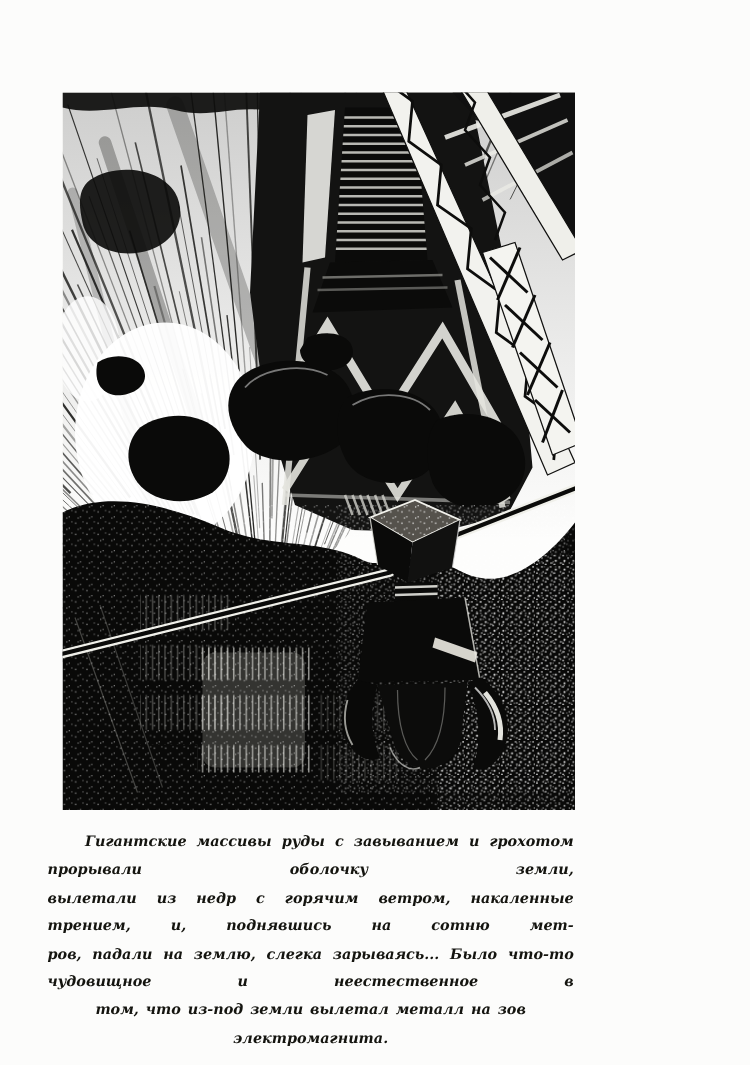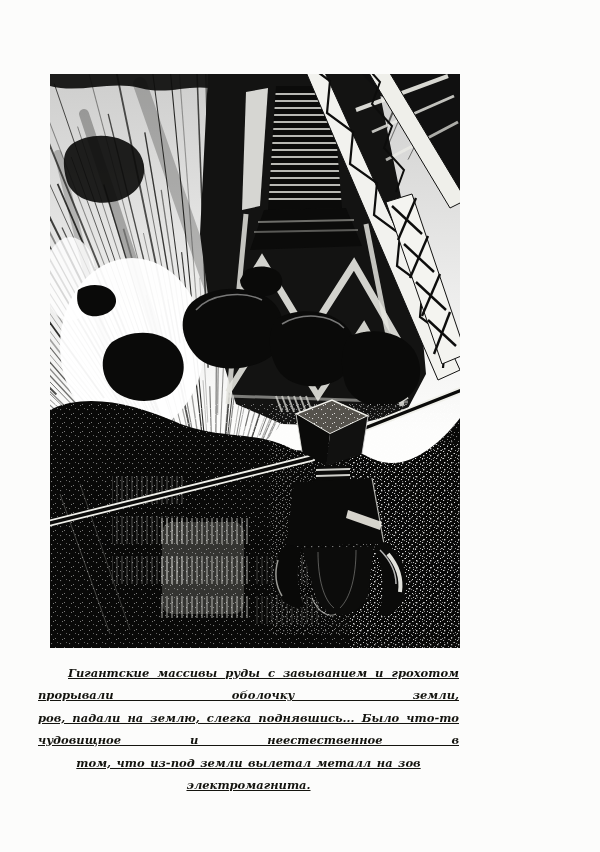--- a/index.html
+++ b/index.html
@@ -11,21 +11,20 @@
   }
   .page{position:relative;width:600px;height:852px;}
   .illustration{
     position:absolute;left:50px;top:74px;width:410px;height:574px;
   }
   .paragraph{
     position:absolute;left:38px;top:662px;width:421px;
     font-style:italic;font-weight:bold;
     font-size:11.5px;line-height:22.4px;color:#14140f;
     word-spacing:1.5px;
-    text-decoration:underline;
   }
   .pline{white-space:normal;}
   .pline.justify{text-align:justify;text-align-last:justify;}
   .pline.first{text-indent:30px;}
   .pline.last{text-align:center;}
 </style>
 </head>
 <body>
 
 <div class="page">
@@ -424,17 +423,18 @@
       <path d="M330,476 C340,486 346,498 346,510" fill="none" stroke="#ffffff" stroke-width="1.5" opacity="0.7"></path>
       <path d="M252,474 L324,472 L318,522 C306,546 278,548 266,524 Z" fill="#0c0c0b"></path>
       <path d="M268,478 C268,506 274,526 284,534" fill="none" stroke="#d0d0ca" stroke-width="1" opacity="0.4"></path>
       <path d="M306,476 C306,504 300,524 290,534" fill="none" stroke="#d0d0ca" stroke-width="1" opacity="0.4"></path>
       <path d="M262,524 C268,538 278,544 286,540" fill="none" stroke="#e8e8e2" stroke-width="1.2" opacity="0.6"></path>
     </g>
   </svg>
 
   <div class="paragraph">
     <div class="pline justify first">Гигантские массивы руды с завыванием и грохотом прорывали оболочку земли,</div>
-    <div class="pline justify">ров, падали на землю, слегка поднявшись... Было что-то чудовищное и неестественное в</div>
+    <div class="pline justify">вылетали из недр с горячим ветром, накаленные трением, и, поднявшись на сотню мет-</div>
+    <div class="pline justify">ров, падали на землю, слегка зарываясь... Было что-то чудовищное и неестественное в</div>
     <div class="pline last">том, что из-под земли вылетал металл на зов электромагнита.</div>
   </div>
 
 </div>
 
 </body></html>

